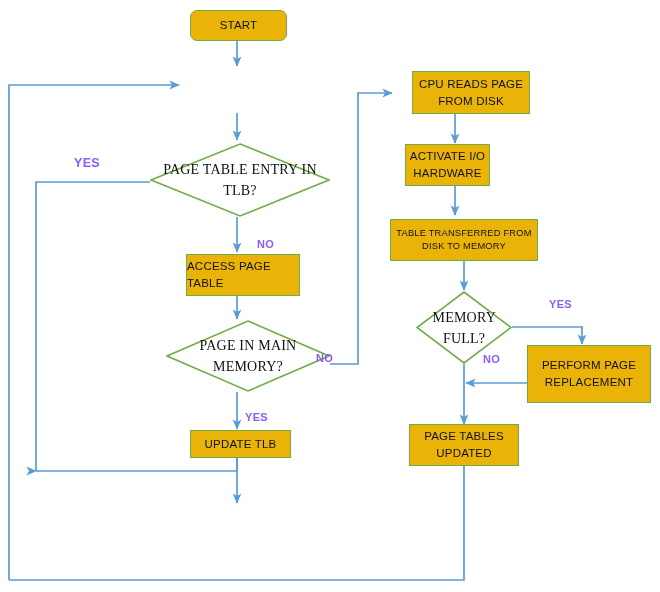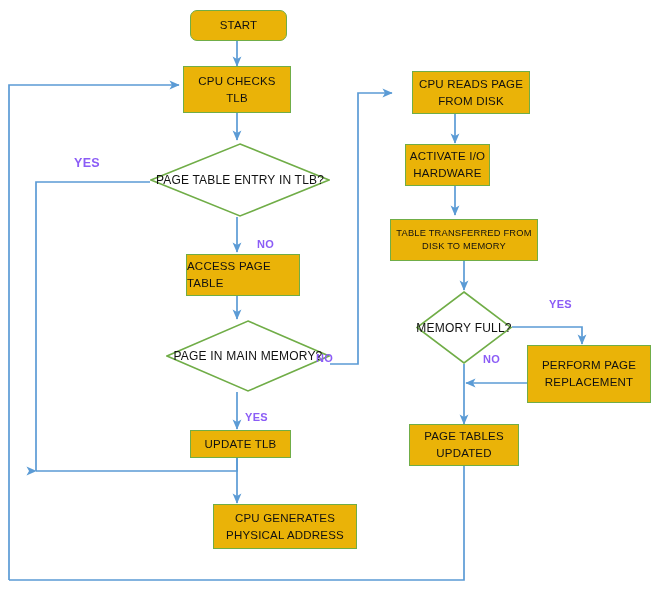--- a/index.html
+++ b/index.html
@@ -28,23 +28,24 @@
   }
   .node.rounded{border-radius:7px;}
   .node.leftal{align-items:flex-start;text-align:left;}
   .node.small{font-size:9.3px;}
   .node .ln{display:block;white-space:nowrap;}
   .diamond{
     position:absolute;
     display:flex;align-items:center;justify-content:center;
     text-align:center;
     color:#111111;
-    font-size:12px;
+    font-size:14px;
     line-height:1.5;
     letter-spacing:.2px;
+    font-family:Liberation Serif, serif;
   }
   .diamond .dshape{position:absolute;left:0;top:0;width:100%;height:100%;}
   .diamond .dtext{position:relative;z-index:2;}
   .edge-label{
     position:absolute;
     color:#8b5cf6;
     font-size:11px;
     font-weight:bold;
     letter-spacing:.3px;
     white-space:nowrap;
@@ -82,24 +83,20 @@
     <g fill="none" stroke="#5B9BD5" stroke-width="1.7">
       <path d="M237,458 L237,471 L36,471"></path>
       <path d="M464,466 L464,580 L9,580"></path>
     </g>
   </svg>
 
   <div class="node rounded" style="left:190px;top:10px;width:97px;height:31px;">
     <span class="ln">START</span>
   </div>
 
-  <div class="node" style="left:183px;top:66px;width:108px;height:47px;">
-    <span class="ln">CPU CHECKS</span>
-    <span class="ln">TLB</span>
-  </div>
 
   <div class="diamond" style="left:150px;top:143px;width:180px;height:74px;">
     <svg class="dshape" viewBox="0 0 180 74" preserveAspectRatio="none">
       <polygon points="90,1 179,37 90,73 1,37" fill="#ffffff" stroke="#70AD47" stroke-width="1.6"></polygon>
     </svg>
     <div class="dtext">
       <span class="ln">PAGE TABLE</span>
       <span class="ln">ENTRY IN TLB?</span>
     </div>
   </div>
@@ -117,24 +114,20 @@
       <span class="ln">PAGE IN</span>
       <span class="ln">MAIN</span>
       <span class="ln">MEMORY?</span>
     </div>
   </div>
 
   <div class="node" style="left:190px;top:430px;width:101px;height:28px;">
     <span class="ln">UPDATE TLB</span>
   </div>
 
-  <div class="node" style="left:213px;top:504px;width:144px;height:45px;">
-    <span class="ln">CPU GENERATES</span>
-    <span class="ln">PHYSICAL ADDRESS</span>
-  </div>
 
   <div class="node" style="left:396px;top:71px;width:118px;height:43px;margin-left:16px;">
     <span class="ln">CPU READS PAGE</span>
     <span class="ln">FROM DISK</span>
   </div>
 
   <div class="node" style="left:405px;top:144px;width:85px;height:42px;">
     <span class="ln">ACTIVATE I/O</span>
     <span class="ln">HARDWARE</span>
   </div>

